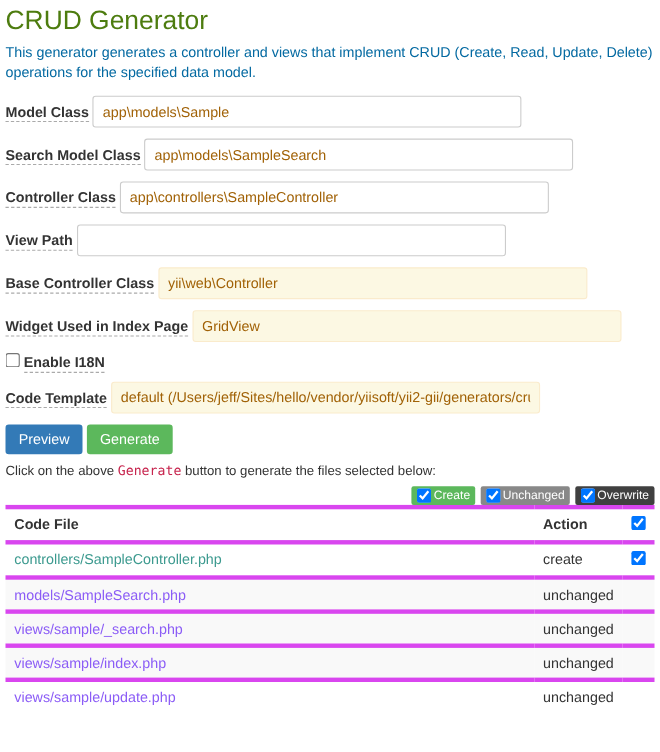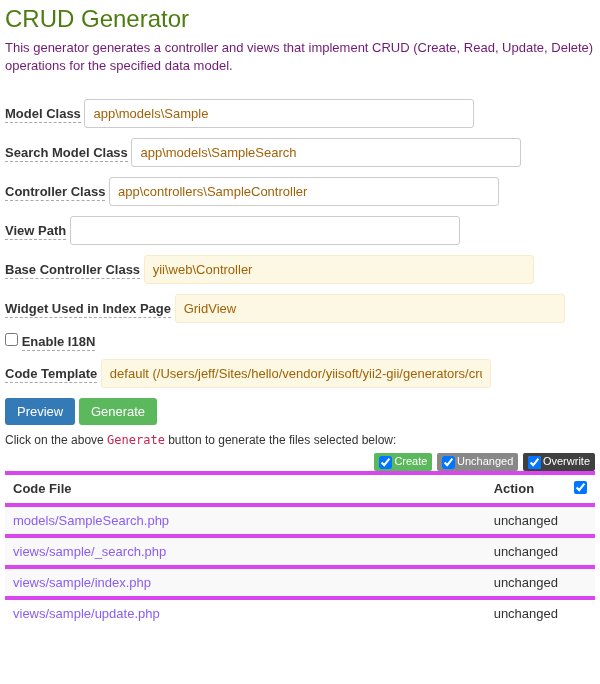--- a/index.html
+++ b/index.html
@@ -1,18 +1,18 @@
 <!DOCTYPE html>
 <html><head>
   <meta charset="utf-8">
   <style>
     * { box-sizing: border-box; margin: 0; padding: 0; }
     body { font-family: -apple-system, Helvetica, Arial, sans-serif; font-size: 13px; color: #333; padding: 5px; width: 600px; }
     h1 { font-size: 24px; font-weight: 500; color: #4d7c0f; margin-bottom: 6px; }
-    .description { font-size: 13px; color: #701a75; margin-bottom: 24px; line-height: 1.4; }
+    .description { font-size: 13px; color: #0369a1; margin-bottom: 12px; line-height: 1.4; }
     .form-group { margin-bottom: 10px; }
     .form-label { font-weight: bold; font-size: 13px; display: inline-block; border-bottom: 1px dashed #aaa; padding-bottom: 1px; margin-bottom: 3px; }
     .form-input { width: 390px; padding: 6px 8px; border: 1px solid #ccc; border-radius: 3px; font-size: 13px; background: #fff; color: #a16207; }
     .form-input.yellow { background: #fcf8e3; border-color: #faebcc; }
     .checkbox-group { margin-bottom: 10px; }
     .checkbox-label { font-weight: bold; font-size: 13px; border-bottom: 1px dashed #aaa; padding-bottom: 1px; }
     .btn-row { margin: 10px 0 8px 0; }
     .btn { display: inline-block; padding: 6px 12px; border-radius: 3px; font-size: 13px; cursor: pointer; border: none; color: #fff; }
     .btn-preview { background: #337ab7; }
     .btn-generate { background: #5cb85c; }
@@ -96,20 +96,25 @@
 
 <table>
   <thead>
     <tr>
       <th>Code File</th>
       <th class="col-action">Action</th>
       <th class="col-check"><input type="checkbox" checked="" style=""></th>
     </tr>
   </thead>
   <tbody id="tbody">
+      <tr>
+        <td class="file"><a href="#" class="create">controllers/SampleController.php</a></td>
+        <td class="col-action">create</td>
+        <td class="col-check"><input type="checkbox" checked="" style=""></td>
+      </tr>
       <tr class="alt">
         <td class="file"><a href="#">models/SampleSearch.php</a></td>
         <td class="col-action">unchanged</td>
         <td class="col-check"></td>
       </tr>
       <tr class="alt">
         <td class="file"><a href="#">views/sample/_search.php</a></td>
         <td class="col-action">unchanged</td>
         <td class="col-check"></td>
       </tr>

